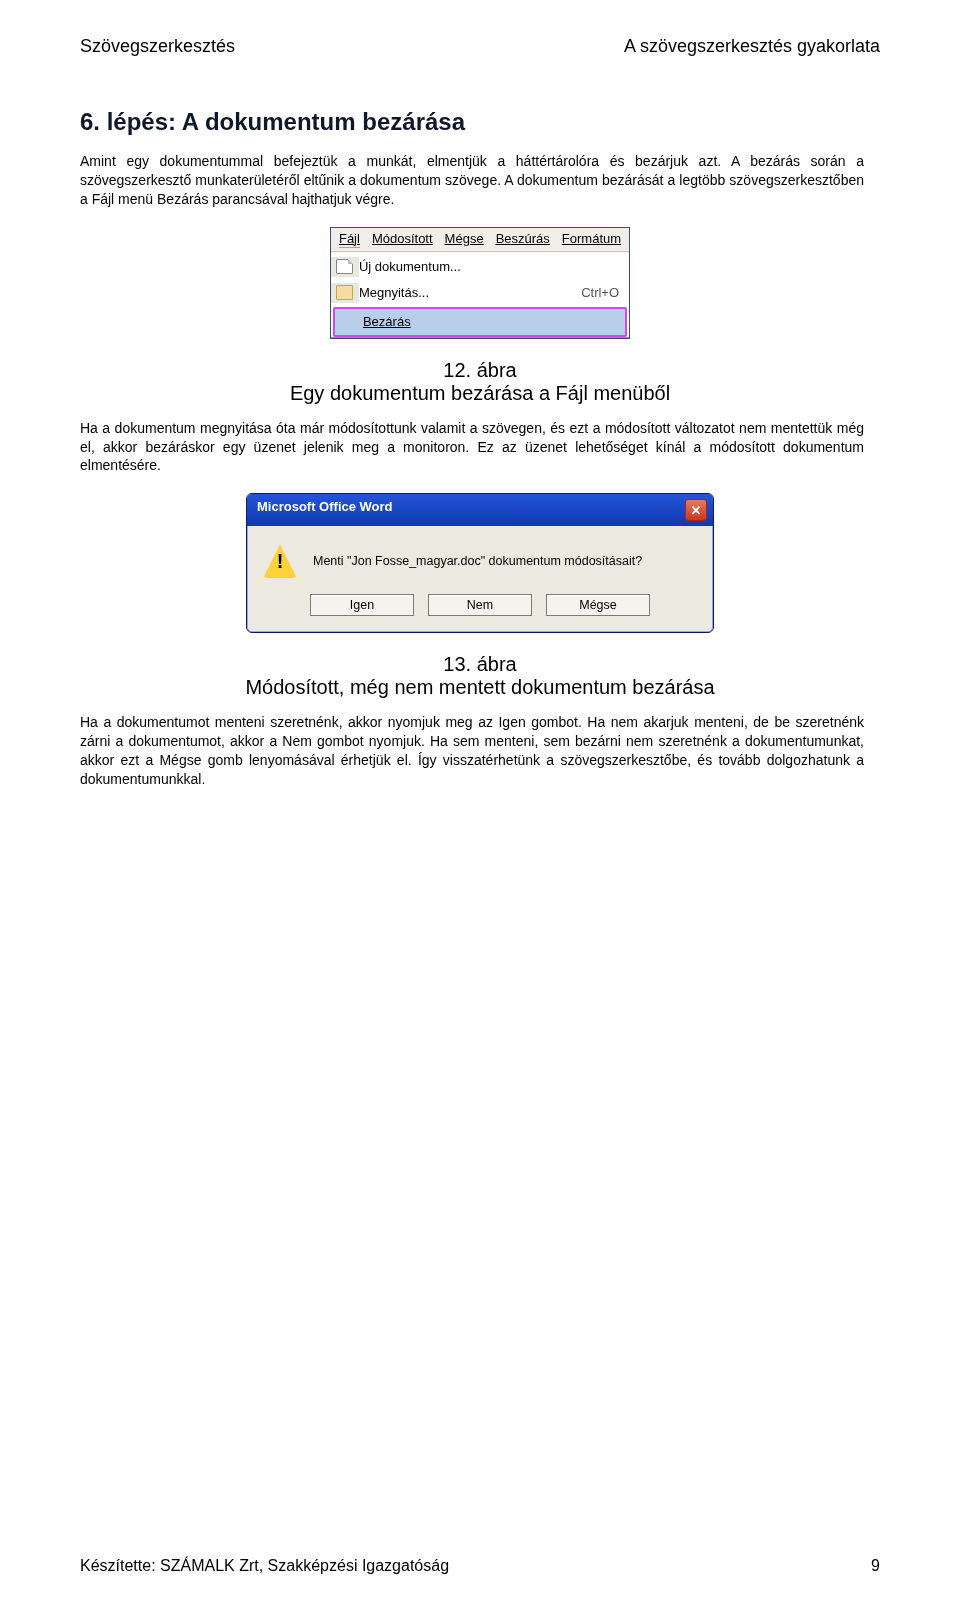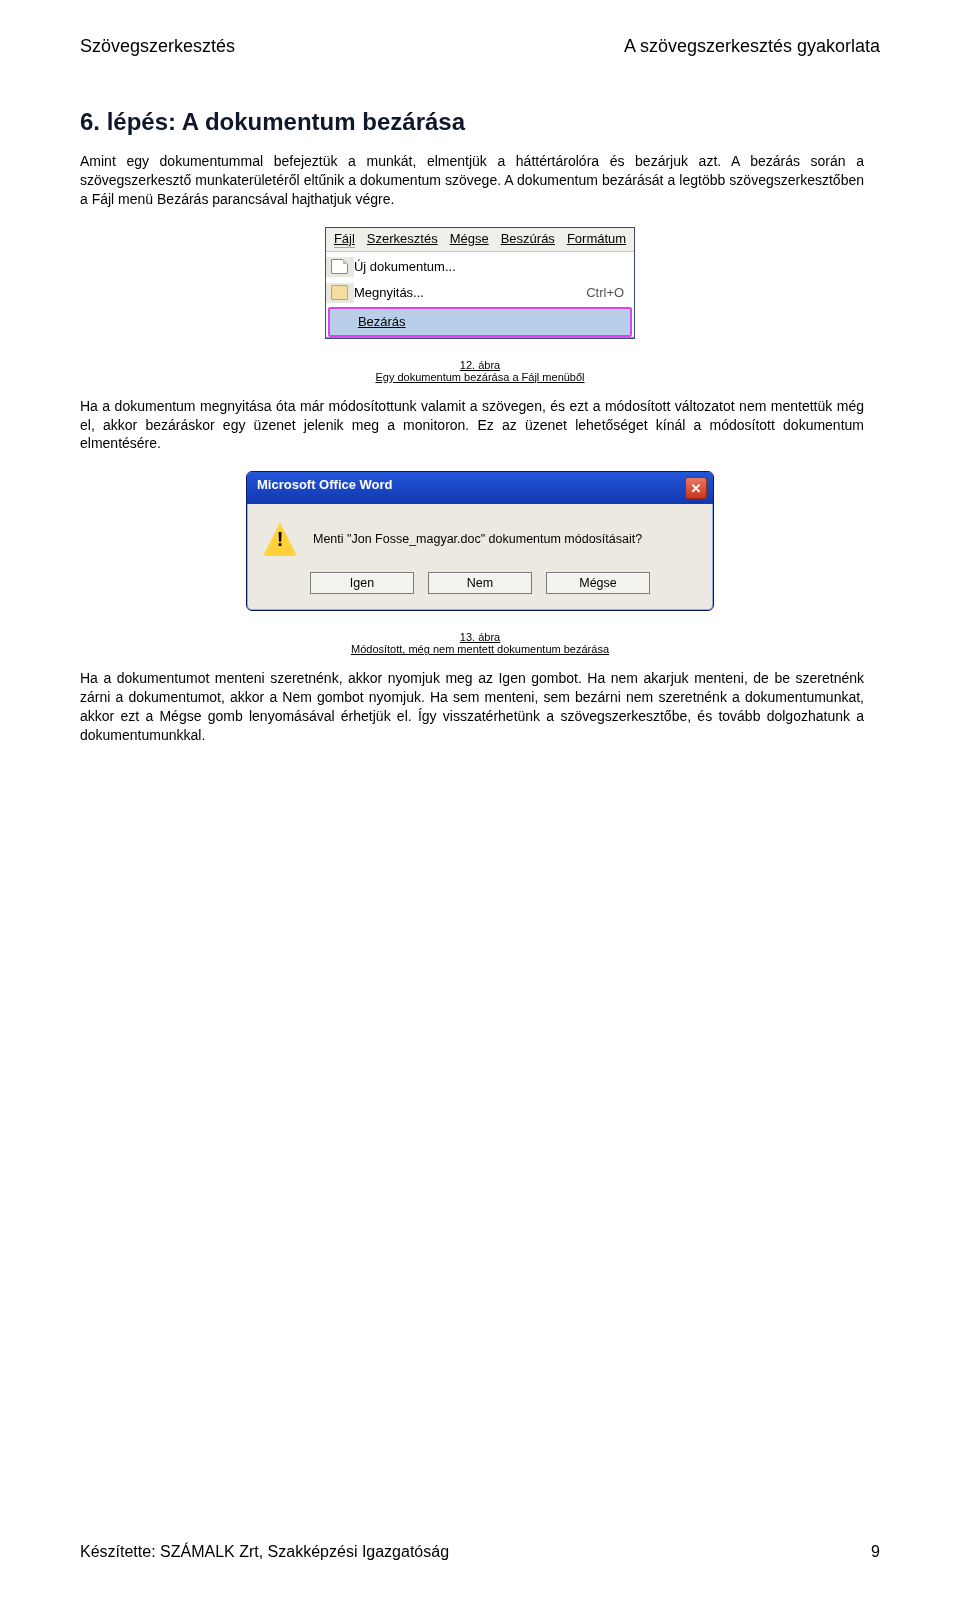--- a/index.html
+++ b/index.html
@@ -35,28 +35,27 @@
     line-height: 1.35;
     text-align: justify;
     margin: 0 16px 14px 0;
   }
   .figure-wrap {
     text-align: center;
     margin: 18px 0 10px 0;
   }
   .caption {
     text-align: center;
-    font-size: 11px;
+    font-size: 20px;
     margin-top: 20px;
     margin-bottom: 14px;
-    text-decoration: underline;
   }
   .footer {
     position: absolute;
-    bottom: 44px;
+    bottom: 30px;
     left: 80px;
     right: 80px;
     display: flex;
     justify-content: space-between;
     font-size: 16px;
   }
 
   
   .menu-mock {
     display: inline-block;
@@ -197,21 +196,21 @@
   </div>
 
   <h2 class="section-title">6. lépés: A dokumentum bezárása</h2>
 
   <p class="body-text">Amint egy dokumentummal befejeztük a munkát, elmentjük a háttértárolóra és bezárjuk azt. A bezárás során a szövegszerkesztő munkaterületéről eltűnik a dokumentum szövege. A dokumentum bezárását a legtöbb szövegszerkesztőben a Fájl menü Bezárás parancsával hajthatjuk végre.</p>
 
   <div class="figure-wrap">
     <div class="menu-mock">
       <div class="menu-bar">
         <span class="und hot">Fájl</span>
-        <span class="und">Szerkesztés</span>
+        <span class="und">Módosított</span>
         <span class="und">Mégse</span>
         <span class="und">Beszúrás</span>
         <span class="und">Formátum</span>
       </div>
       <div class="menu-drop">
         <div class="menu-row">
           <span class="iconcol">
               <span class="mini-icon newdoc"></span>
             </span>
           <span class="label">Új dokumentum...</span>

